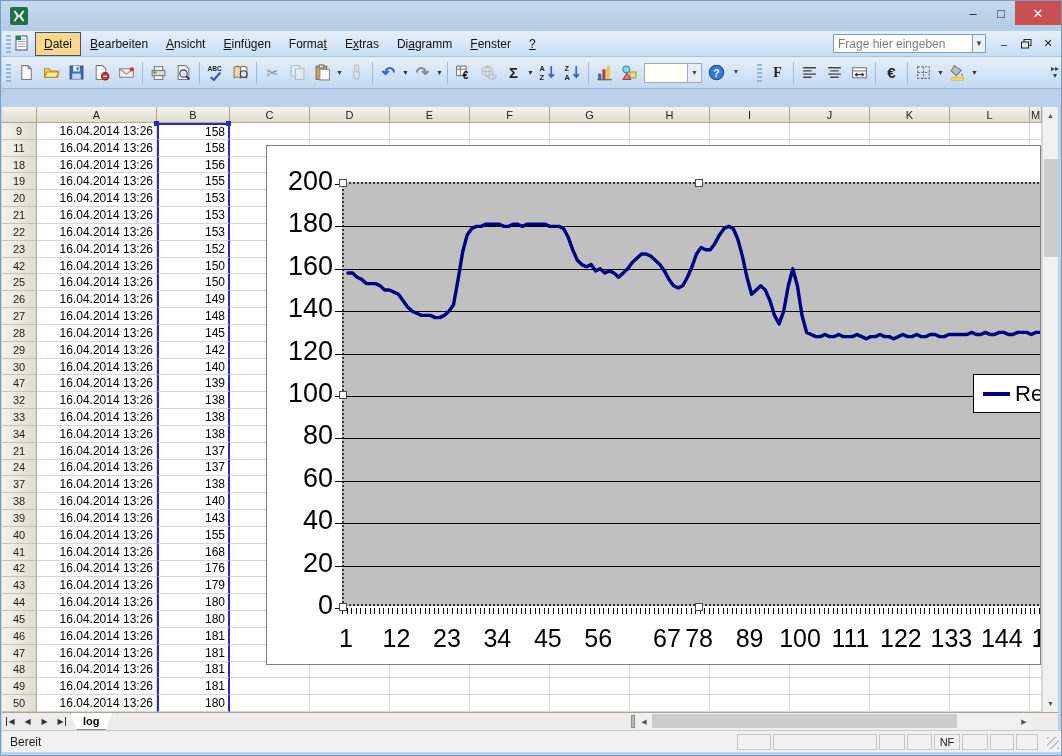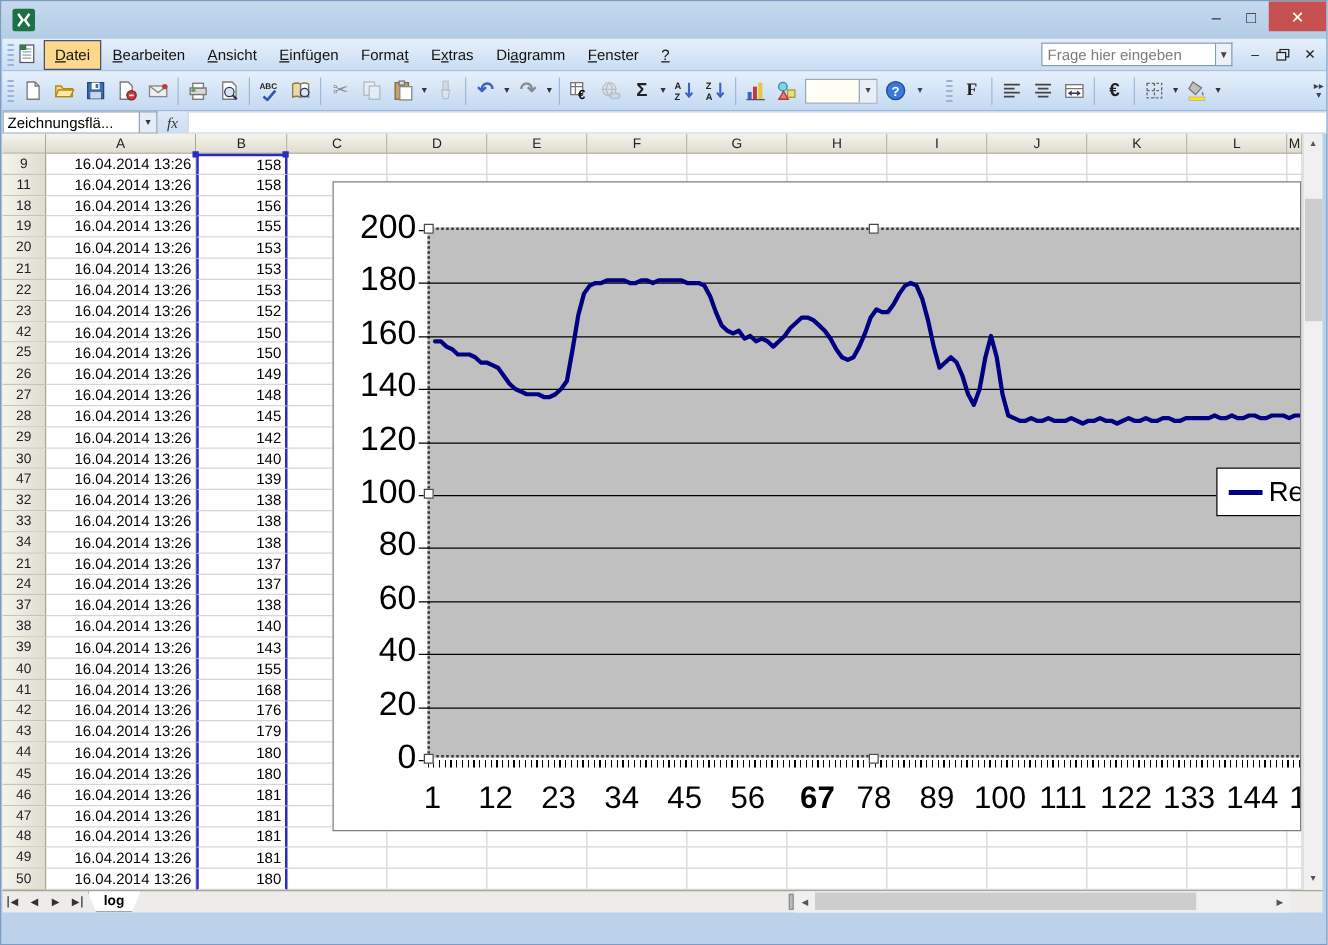--- a/index.html
+++ b/index.html
@@ -355,26 +355,20 @@
           </svg>
         </div>
         <div class="dd">▼</div>
       </div>
     <div class="chevron" style="margin-left:auto">
         <span>▸▸</span>
         <span>▾</span>
       </div>
   </div>
 
-  <div id="formulabar">
-    <div id="namebox">Zeichnungsflä...</div>
-    <div id="namebox-dd">▼</div>
-    <div id="fxbtn">fx</div>
-    <div id="formula-field"></div>
-  </div>
 
   <div id="grid">
     <div id="colhdrs">
         <div class="hdr" style="width: 35px;"></div>
         <div class="hdr" style="width: 120px;">A</div>
         <div class="hdr" style="width: 73px;">B</div>
         <div class="hdr" style="width: 80px;">C</div>
         <div class="hdr" style="width: 80px;">D</div>
         <div class="hdr" style="width: 80px;">E</div>
         <div class="hdr" style="width: 80px;">F</div>
@@ -997,21 +991,21 @@
         <div class="handle" style="left: 351px; top: 419px;"></div>
       </div>
     <div id="xticks"></div>
     <div id="x-labels">
         <div class="xlab" style="left: 56px;">1</div>
         <div class="xlab" style="left: 106.446px;">12</div>
         <div class="xlab" style="left: 156.892px;">23</div>
         <div class="xlab" style="left: 207.338px;">34</div>
         <div class="xlab" style="left: 257.784px;">45</div>
         <div class="xlab" style="left: 308.23px;">56</div>
-        <div class="xlab" style="left: 364px; font-weight: bold;">67</div>
+        <div class="xlab" style="left: 377px;">67</div>
         <div class="xlab" style="left: 409.122px;">78</div>
         <div class="xlab" style="left: 459.568px;">89</div>
         <div class="xlab" style="left: 510.014px;">100</div>
         <div class="xlab" style="left: 560.46px;">111</div>
         <div class="xlab" style="left: 610.906px;">122</div>
         <div class="xlab" style="left: 661.352px;">133</div>
         <div class="xlab" style="left: 711.798px;">144</div>
         <div class="xlab" style="left: 762.244px;">155</div>
       </div>
     <div id="legend">
@@ -1041,14 +1035,28 @@
     <div id="hscroll">
       <div class="sarrow">◀</div>
       <div id="htrack">
           <div id="hthumb"></div>
         </div>
       <div class="sarrow">▶</div>
     </div>
     <div id="tabbar-corner"></div>
   </div>
 
+  <div id="statusbar">
+    <div id="status-ready">Bereit</div>
+    <div id="status-panels">
+        <div class="spanel" style="width: 34px;"></div>
+        <div class="spanel" style="width: 104px;"></div>
+        <div class="spanel" style="width: 26px;"></div>
+        <div class="spanel" style="width: 25px;"></div>
+        <div class="spanel" style="width: 26px;">NF</div>
+        <div class="spanel" style="width: 26px;"></div>
+        <div class="spanel" style="width: 24px;"></div>
+        <div class="spanel" style="width: 22px;"></div>
+      </div>
+    <div id="resize-grip"></div>
+  </div>
   <div id="bottom-strip"></div>
 </div>
 
 </body></html>

